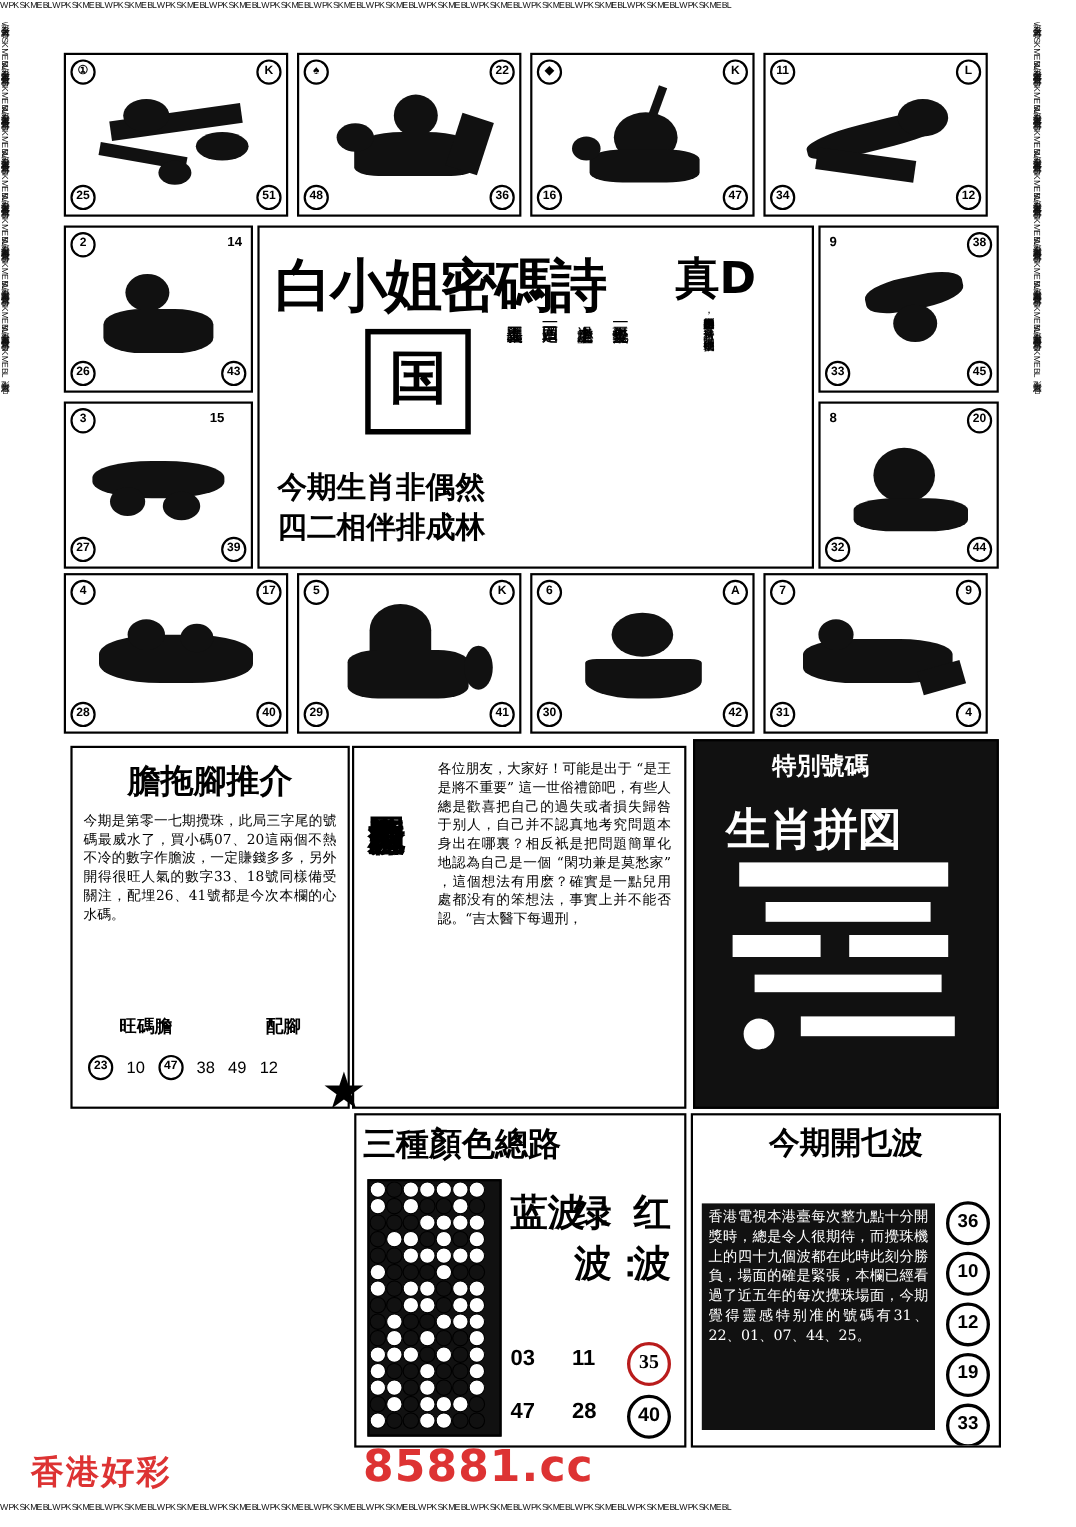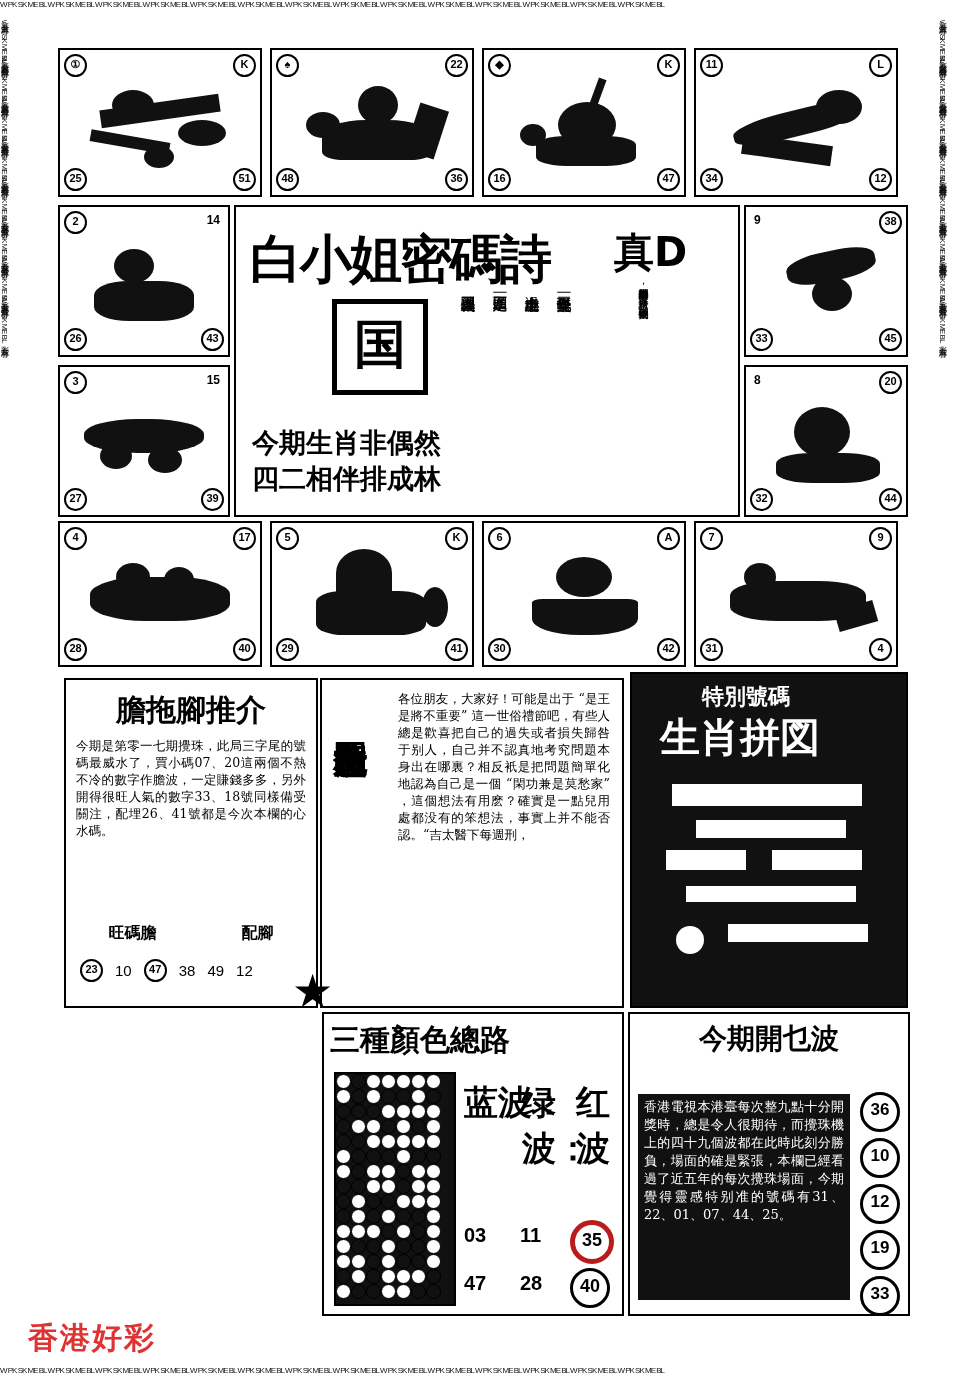--- a/index.html
+++ b/index.html
@@ -120,21 +120,21 @@
     <div class="num tl">2</div>
     <div class="plain" style="right:8px;top:6px;">14</div>
     <div class="num bl">26</div>
     <div class="num br">43</div>
     <div class="ink r" style="left:54px;top:42px;width:40px;height:34px;"></div>
     <div class="ink" style="left:34px;top:74px;width:100px;height:40px;border-radius:35%;"></div>
   </div>
 
   <div class="card" style="left:58px;top:365px;width:168px;height:148px;">
     <div class="num tl">3</div>
-    <div class="plain" style="right:8px;top:6px;">15</div>
+    <div class="plain" style="right:24px;top:6px;">15</div>
     <div class="num bl">27</div>
     <div class="num br">39</div>
     <div class="ink" style="left:24px;top:52px;width:120px;height:34px;border-radius:45%;"></div>
     <div class="ink r" style="left:40px;top:76px;width:32px;height:26px;"></div>
     <div class="ink r" style="left:88px;top:80px;width:34px;height:26px;"></div>
   </div>
 
   <div class="card" style="left:744px;top:205px;width:160px;height:148px;">
     <div class="plain" style="left:8px;top:6px;">9</div>
     <div class="num tr">38</div>
@@ -228,21 +228,21 @@
 
   <div class="panel" style="left:320px;top:678px;width:300px;height:326px;">
     <div style="position:absolute;left:6px;top:36px;height:250px;writing-mode:vertical-rl;text-orientation:upright;
                 font-size:34px;font-weight:bold;font-family:'DejaVu Sans',sans-serif;">図姻色波分析</div>
     <div class="ptext" style="position:absolute;left:76px;top:10px;width:212px;">各位朋友，大家好！可能是出于 “是王是將不重要” 這一世俗禮節吧，有些人總是歡喜把自己的過失或者損失歸咎于别人，自己并不認真地考究問題本身出在哪裏？相反衹是把問題簡單化地認為自己是一個 “閑功兼是莫愁家” ，這個想法有用麽？確實是一點兒用處都没有的笨想法，事實上并不能否認。“吉太醫下每週刑，</div>
   </div>
   <div class="starshape" style="left:292px;top:968px;">★</div>
 
   <div class="panel" style="left:630px;top:672px;width:274px;height:332px;background:#111;">
     <div style="position:absolute;left:70px;top:8px;font-size:22px;font-weight:bold;color:#fff;font-family:'DejaVu Sans',sans-serif;">特別號碼</div>
-    <div style="position:absolute;left:28px;top:36px;font-size:40px;font-weight:bold;color:#fff;font-family:'DejaVu Sans',sans-serif;">生肖拼図</div>
+    <div style="position:absolute;left:28px;top:52px;font-size:40px;font-weight:bold;color:#fff;font-family:'DejaVu Sans',sans-serif;">生肖拼図</div>
     <div class="ink" style="left:40px;top:110px;width:190px;height:22px;background:#fff;"></div>
     <div class="ink" style="left:64px;top:146px;width:150px;height:18px;background:#fff;"></div>
     <div class="ink" style="left:34px;top:176px;width:80px;height:20px;background:#fff;"></div>
     <div class="ink" style="left:140px;top:176px;width:90px;height:20px;background:#fff;"></div>
     <div class="ink" style="left:54px;top:212px;width:170px;height:16px;background:#fff;"></div>
     <div class="ink r" style="left:44px;top:252px;width:28px;height:28px;background:#fff;"></div>
     <div class="ink" style="left:96px;top:250px;width:140px;height:18px;background:#fff;"></div>
   </div>
 
 
@@ -355,22 +355,22 @@
         <div class="lg-cell on"></div>
         <div class="lg-cell on"></div>
       </div>
 
     <div class="wbig" style="position:absolute;left:140px;top:66px;">蓝波：</div>
     <div class="wbig" style="position:absolute;left:198px;top:66px;">绿波：</div>
     <div class="wbig" style="position:absolute;left:252px;top:66px;">红波：</div>
 
     <div style="position:absolute;left:140px;top:210px;font-size:20px;font-weight:bold;">03</div>
     <div style="position:absolute;left:196px;top:210px;font-size:20px;font-weight:bold;">11</div>
-    <div style="position:absolute;left:246px;top:206px;width:34px;height:34px;border:5px solid #b91c1c;border-radius:50%;
-                text-align:center;line-height:30px;font-size:18px;font-weight:bold;">35</div>
+    <div style="position:absolute;left:246px;top:206px;width:34px;height:34px;border:3px solid #b91c1c;border-radius:50%;
+                text-align:center;line-height:30px;font-size:18px;font-weight:bold;font-family:Liberation Serif, serif;">35</div>
 
     <div style="position:absolute;left:140px;top:258px;font-size:20px;font-weight:bold;">47</div>
     <div style="position:absolute;left:196px;top:258px;font-size:20px;font-weight:bold;">28</div>
     <div style="position:absolute;left:246px;top:254px;width:34px;height:34px;border:3px solid #000;border-radius:50%;
                 text-align:center;line-height:30px;font-size:18px;font-weight:bold;">40</div>
   </div>
 
   <div class="panel" style="left:628px;top:1012px;width:278px;height:300px;">
     <div class="ptitle" style="margin:6px 16px 0;font-size:28px;font-family:Liberation Serif, serif;">今期開乜波</div>
     <div style="position:absolute;left:8px;top:80px;width:212px;height:206px;background:#111;"></div>
@@ -379,14 +379,15 @@
       <div class="ball">36</div>
       <div class="ball">10</div>
       <div class="ball">12</div>
       <div class="ball">19</div>
       <div class="ball">33</div>
 
     </div>
   </div>
 
   <div class="footer-left">香港好彩</div>
+  <div class="footer-right">85881.cc</div>
 
 </div>
 
 </body></html>

